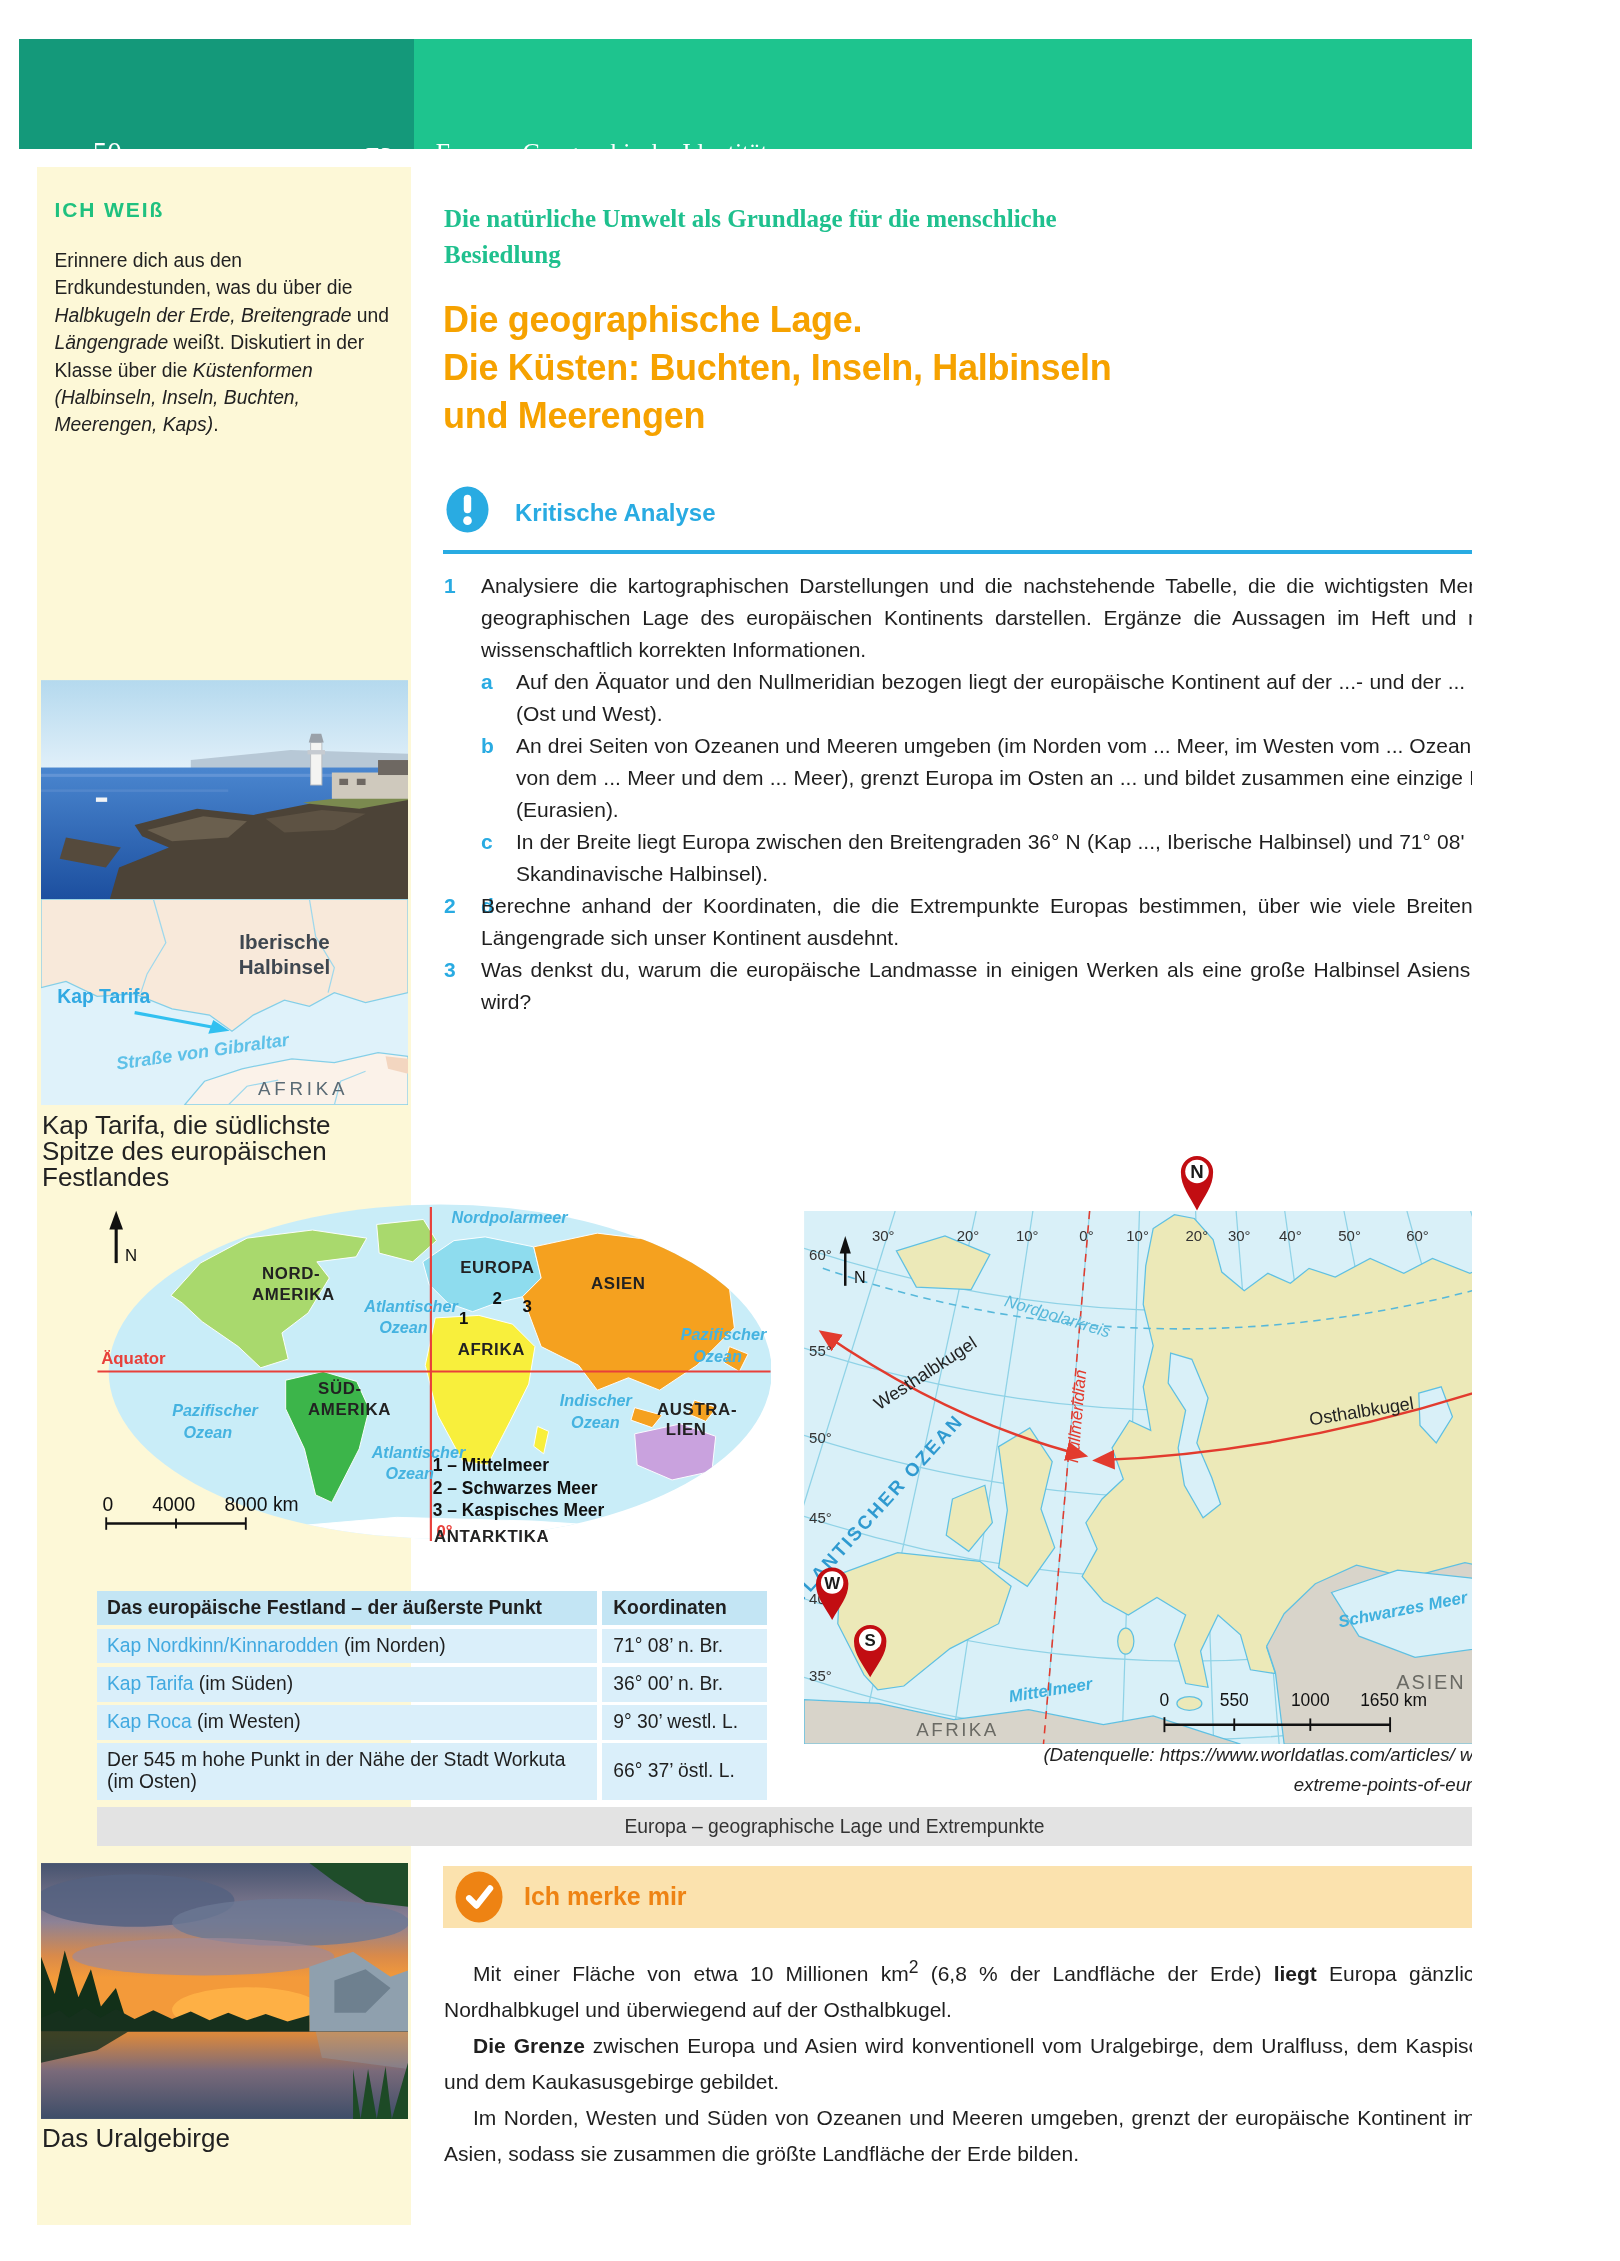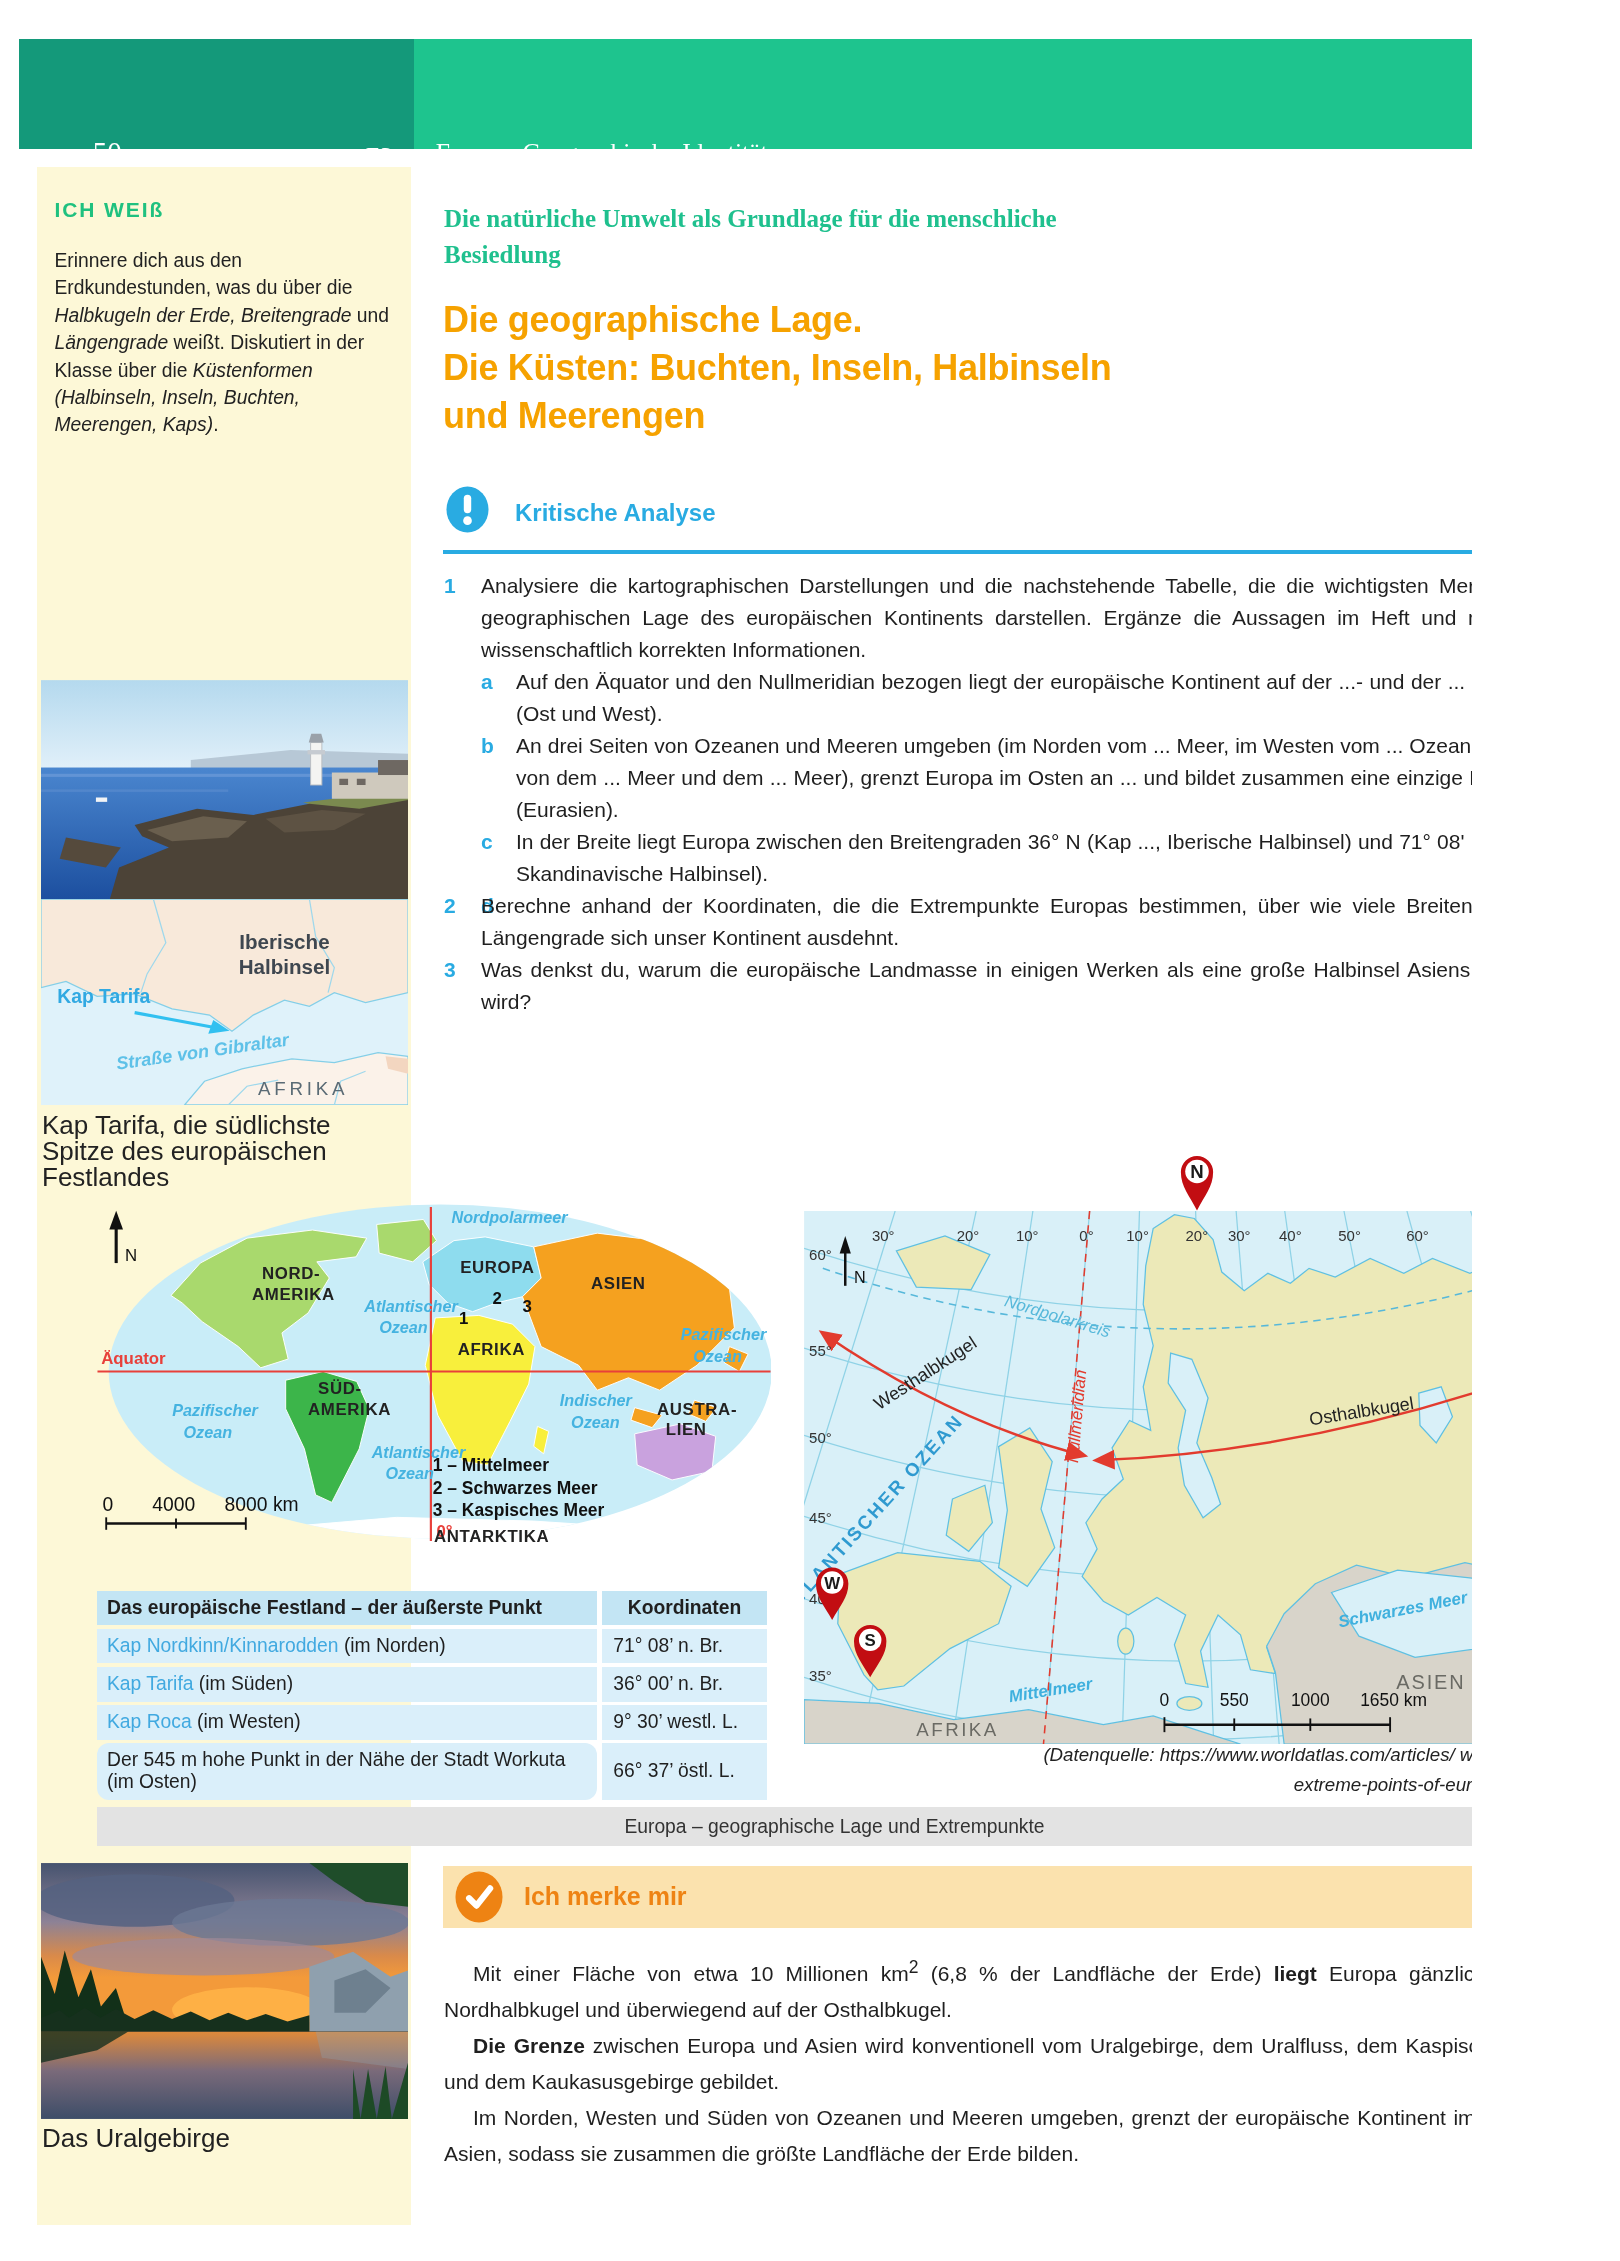--- a/index.html
+++ b/index.html
@@ -51,21 +51,21 @@
 
   .source{position:absolute;left:804px;top:1740px;width:767px;text-align:right;
           font-style:italic;font-size:18.7px;line-height:30px;color:#222;}
 
   
   .etable{position:absolute;left:97px;top:1591px;width:674px;font-size:19.3px;}
   .t-row{display:flex;margin-bottom:3.7px;}
   .t-c1{width:500px;background:#daeffa;padding:6.2px 10px;box-sizing:border-box;}
   .t-c2{width:165px;margin-left:5px;background:#daeffa;padding:6.2px 11.2px;box-sizing:border-box;}
   .t-head .t-c1,.t-head .t-c2{background:#c3e5f4;font-weight:bold;}
-  .t-head .t-c2{text-align:center;}
+  .t-head .t-c2{text-align:left;}
   .blue{color:#41a9e0;}
   .cap-bar{position:absolute;left:97px;top:1807px;width:1475px;height:39px;background:#e3e3e3;
            display:flex;align-items:center;justify-content:center;font-size:19.3px;color:#333;}
 
   
   .memo-bar{position:absolute;left:443px;top:1866px;width:1129px;height:62px;background:#fbe2ae;}
   .memo-icon{position:absolute;left:10px;top:5px;width:52px;height:52px;}
   .memo-label{position:absolute;left:81px;top:16px;font-size:25px;font-weight:bold;color:#ee8313;}
   .memo-text{position:absolute;left:444px;top:1949px;width:1126px;font-size:21px;line-height:36px;}
   .memo-text p{margin:0;text-indent:29px;text-align:justify;}
@@ -444,21 +444,21 @@
     </div>
     <div class="t-row">
       <div class="t-c1"><span class="blue">Kap Tarifa</span><span> (im Süden)</span></div>
       <div class="t-c2">36° 00’ n. Br.</div>
     </div>
     <div class="t-row">
       <div class="t-c1"><span class="blue">Kap Roca</span><span> (im Westen)</span></div>
       <div class="t-c2">9° 30’ westl. L.</div>
     </div>
     <div class="t-row">
-      <div class="t-c1" style="display:flex;align-items:flex-start;border-radius:12px;">
+      <div class="t-c1" style="display:flex;align-items:flex-start;">
           <span><span class="blue"></span><span>Der 545 m hohe Punkt in der Nähe der Stadt Workuta (im Osten)</span></span>
         </div>
       <div class="t-c2" style="display:flex;align-items:center;text-align:center;">66° 37’ östl. L.</div>
     </div>
   </div>
 
   <div class="cap-bar">Europa – geographische Lage und Extrempunkte</div>
 
   <div class="memo-bar">
     <div class="memo-icon">

